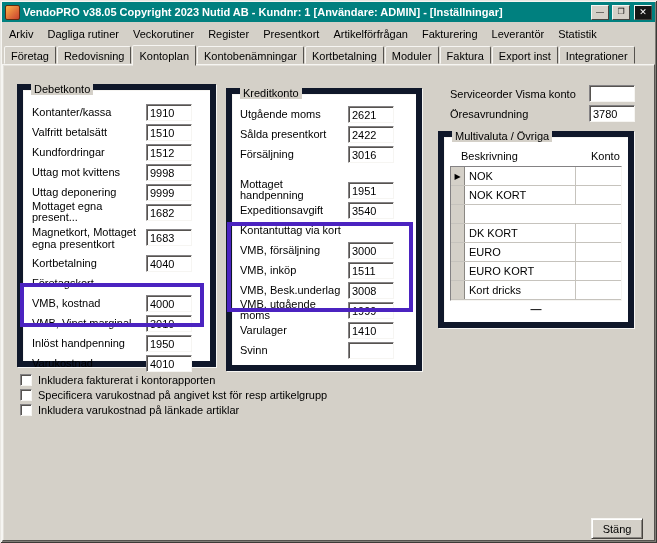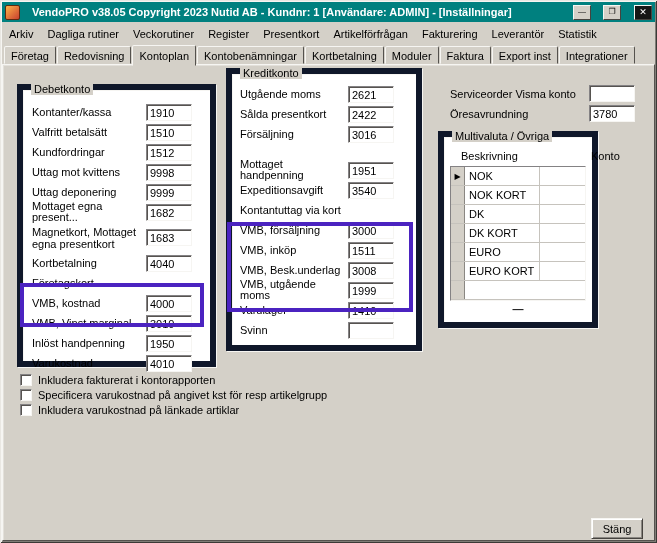--- a/index.html
+++ b/index.html
@@ -6,21 +6,21 @@
   body{
     position:relative;width:657px;height:543px;overflow:hidden;
     background:#d4d0c8;color:#000;
     font-family:"Liberation Sans", sans-serif;font-size:11px;
   }
   .frame{position:absolute;inset:0;pointer-events:none;z-index:60;
     box-shadow:inset 1px 1px 0 #e9e7e2, inset -1px -1px 0 #3c3a37,
                inset 2px 2px 0 #f6f5f2, inset -2px -2px 0 #807d77;}
   
   .titlebar{position:absolute;left:2px;top:2px;right:2px;height:20px;
-    background:#00807f;display:flex;align-items:center;gap:12px;padding:0 3px;box-sizing:border-box}
+    background:#00807f;display:flex;align-items:center;gap:3px;padding:0 3px;box-sizing:border-box}
   .title-icon{width:13px;height:13px;background:linear-gradient(135deg,#ffb347,#c9402f);
     border:1px solid #5e2a10;border-radius:2px;flex:0 0 auto}
   .title-text{flex:1;color:#fff;font-weight:bold;white-space:nowrap;overflow:hidden}
   .tbtn{width:18px;height:15px;box-sizing:border-box;background:#d4d0c8;
     border:1px solid;border-color:#f6f5f2 #46433f #46433f #f6f5f2;
     display:flex;align-items:center;justify-content:center;font-size:8px;line-height:8px;cursor:default}
   .tbtn.close{background:#161616;color:#fff;margin-left:1px;font-size:9px}
   
   .menubar{position:absolute;left:2px;top:23px;right:2px;height:21px;
     display:flex;align-items:center;white-space:nowrap;overflow:hidden}
@@ -161,21 +161,21 @@
         <div class="klabel">Inlöst handpenning</div>
         <div class="field">1950</div>
       </div>
       <div class="krow">
         <div class="klabel">Varukostnad</div>
         <div class="field">4010</div>
       </div>
     </div>
 </div>
 
-<div class="groupbox" style="left:226px;top:68px;width:196px;height:283px">
+<div class="groupbox" style="left:226px;top:88px;width:196px;height:283px">
   <div class="gb-label">Kreditkonto</div>
   <div class="rows" style="padding:10px 22px 0 8px">
       <div class="krow">
         <div class="klabel">Utgående moms</div>
         <div class="field">2621</div>
       </div>
       <div class="krow">
         <div class="klabel">Sålda presentkort</div>
         <div class="field">2422</div>
       </div>
@@ -220,57 +220,57 @@
         <div class="field"></div>
       </div>
     </div>
 </div>
 
 <div class="plabel" style="left:450px;top:88px">Serviceorder Visma konto</div>
 <div class="field abs" style="left:589px;top:85px"></div>
 <div class="plabel" style="left:450px;top:108px">Öresavrundning</div>
 <div class="field abs" style="left:589px;top:105px">3780</div>
 
-<div class="groupbox" style="left:438px;top:131px;width:160px;height:197px">
+<div class="groupbox" style="left:438px;top:131px;width:196px;height:197px">
   <div class="gb-label">Multivaluta / Övriga</div>
   <div class="mvh" style="left:17px;top:13px">Beskrivning</div>
   <div class="mvh" style="left:147px;top:13px">Konto</div>
   <div class="mv-table">
       <div class="mvrow">
         <div class="mvsel">▶</div>
         <div class="mvdesc">NOK</div>
         <div class="mvkonto"></div>
       </div>
       <div class="mvrow">
         <div class="mvsel"></div>
         <div class="mvdesc">NOK KORT</div>
         <div class="mvkonto"></div>
       </div>
       <div class="mvrow">
         <div class="mvsel"></div>
-        <div class="mvdesc">DK</div>
         <div class="mvkonto"></div>
       </div>
       <div class="mvrow">
         <div class="mvsel"></div>
         <div class="mvdesc">DK KORT</div>
         <div class="mvkonto"></div>
       </div>
       <div class="mvrow">
         <div class="mvsel"></div>
         <div class="mvdesc">EURO</div>
         <div class="mvkonto"></div>
       </div>
       <div class="mvrow">
         <div class="mvsel"></div>
         <div class="mvdesc">EURO KORT</div>
         <div class="mvkonto"></div>
       </div>
       <div class="mvrow">
         <div class="mvsel"></div>
+        <div class="mvdesc">Kort dricks</div>
         <div class="mvkonto"></div>
       </div>
     </div>
   <div class="mv-nav">—</div>
 </div>
 
 <div class="cblist" style="left:20px;top:374px">
     <div class="cbrow">
       <span class="cbbox"></span>
       <span class="cblabel">Inkludera fakturerat i kontorapporten</span>

